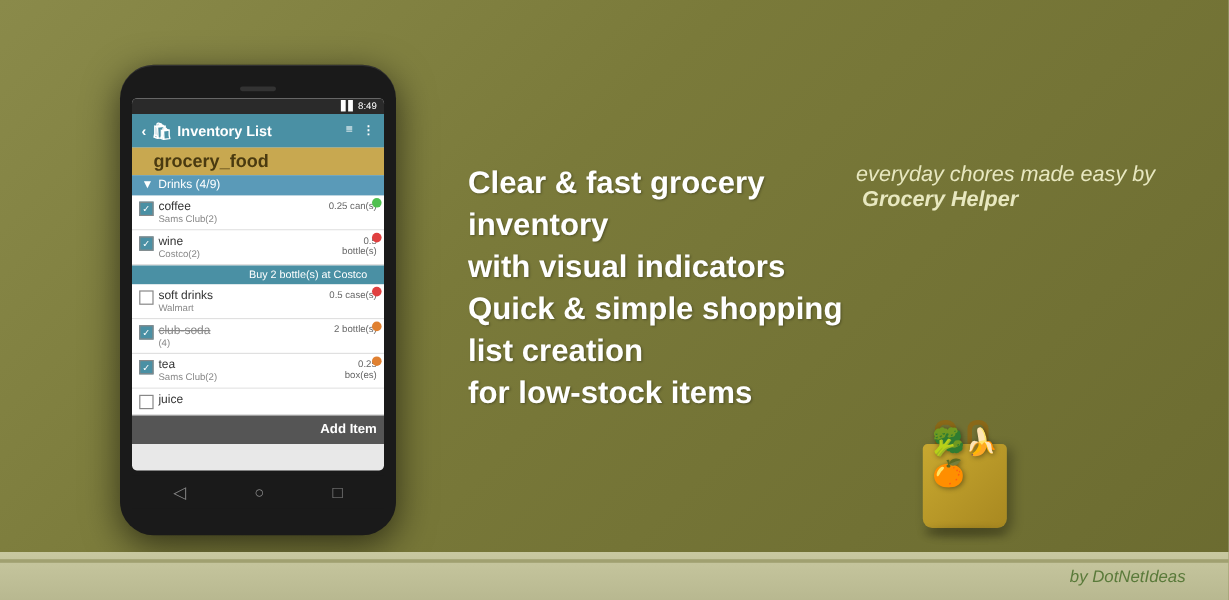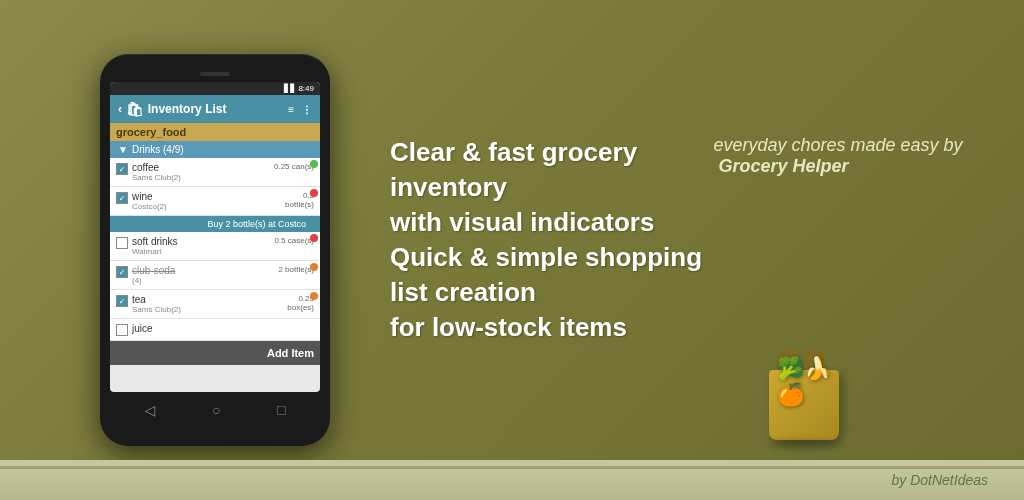--- a/index.html
+++ b/index.html
@@ -128,23 +128,23 @@
 
     .menu-icon {
       color: white;
       font-size: 10px;
     }
 
     
     .category-bar {
       background: #c8a850;
       color: #4a3a10;
-      font-size: 11px;
+      font-size: 15px;
       font-weight: bold;
-      padding: 3px 6px;
+      padding: 3px 18px;
     }
 
     
     .section-header {
       background: #5a9ab8;
       color: white;
       font-size: 10px;
       padding: 3px 8px;
       display: flex;
       align-items: center;

